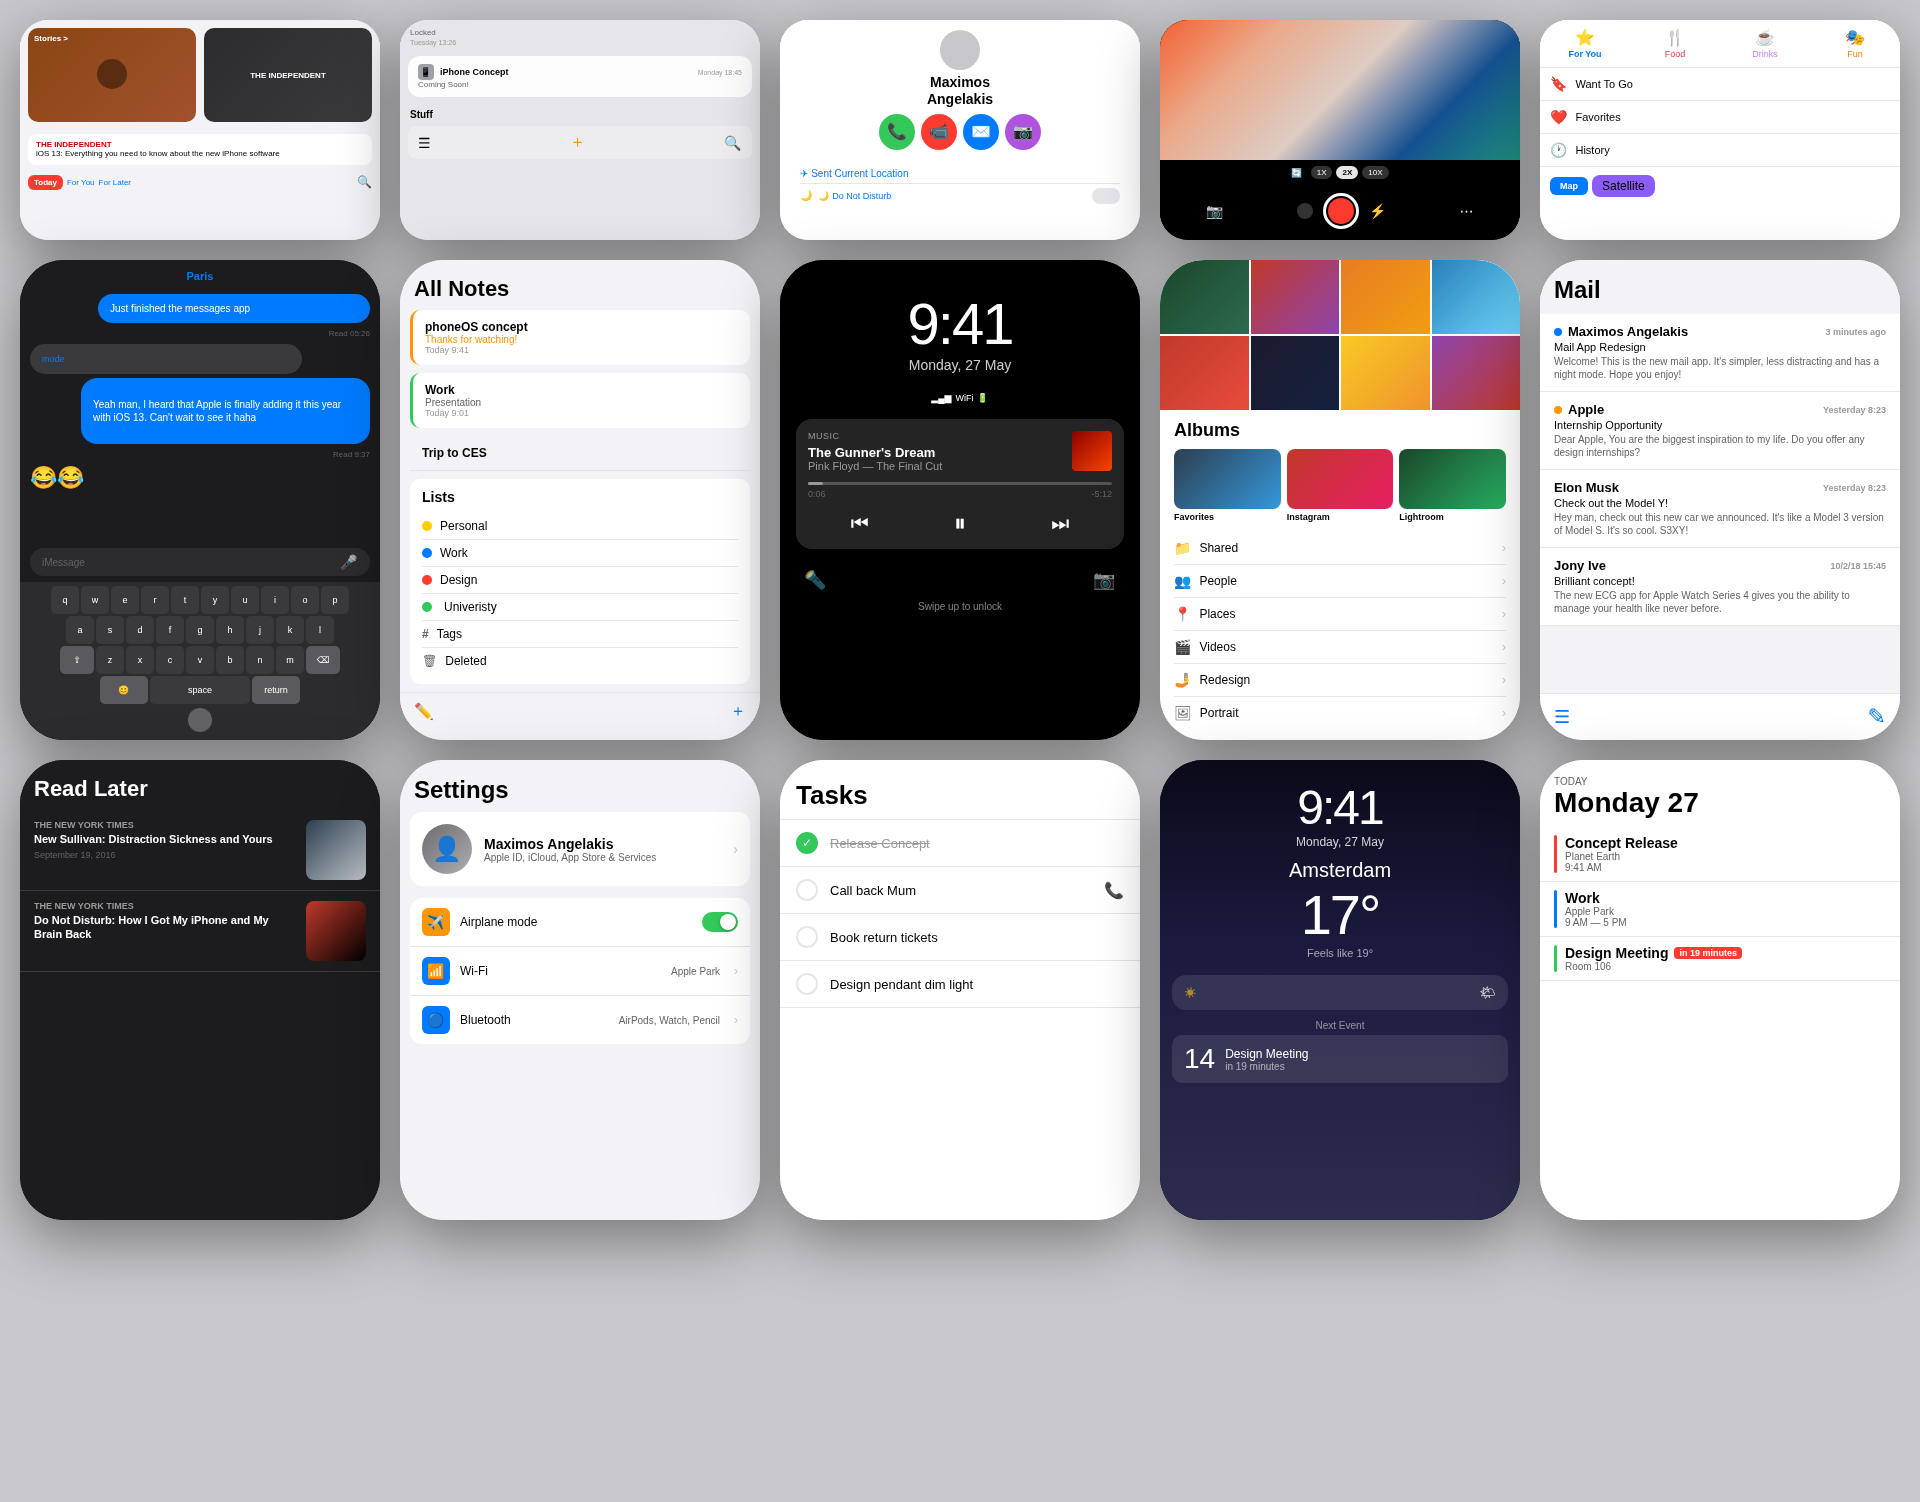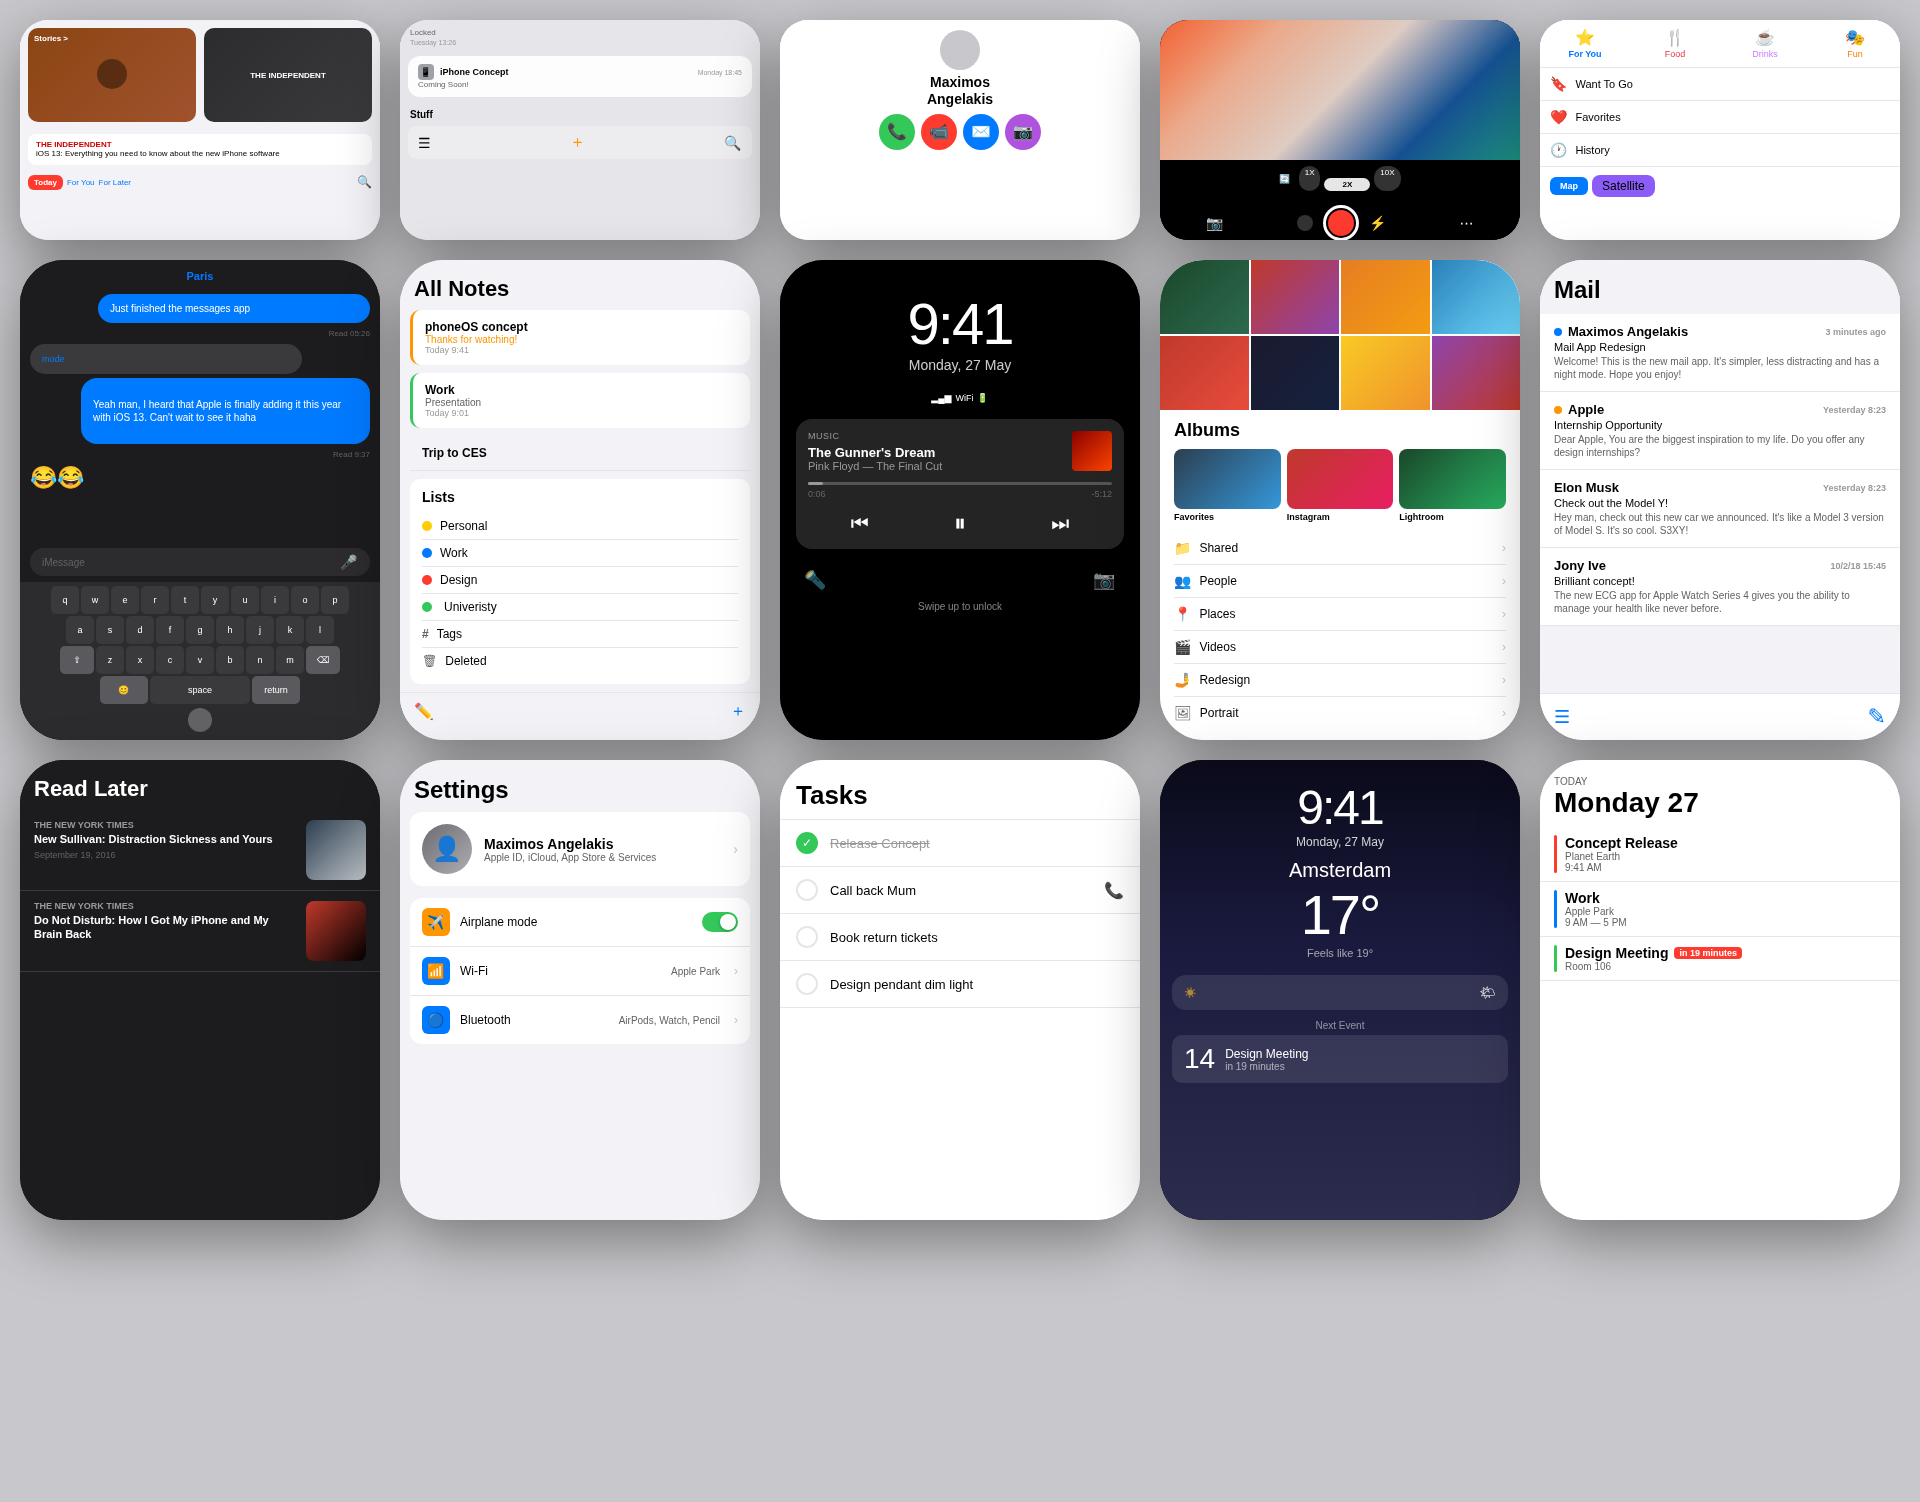--- a/index.html
+++ b/index.html
@@ -203,33 +203,41 @@
       <div style="text-align:center;margin-bottom:4px;">
         <div style="width:40px;height:40px;border-radius:50%;background:#c7c7cc;margin:0 auto 4px;"></div>
         <div style="font-size:14px;font-weight:700;line-height:1.2;">Maximos<br>Angelakis</div>
       </div>
       <div style="display:flex;gap:6px;justify-content:center;margin:6px 0;">
         <div style="width:36px;height:36px;border-radius:50%;background:#34c759;display:flex;align-items:center;justify-content:center;font-size:16px;">📞</div>
         <div style="width:36px;height:36px;border-radius:50%;background:#ff3b30;display:flex;align-items:center;justify-content:center;font-size:16px;">📹</div>
         <div style="width:36px;height:36px;border-radius:50%;background:#007aff;display:flex;align-items:center;justify-content:center;font-size:16px;">✉️</div>
         <div style="width:36px;height:36px;border-radius:50%;background:#af52de;display:flex;align-items:center;justify-content:center;font-size:16px;">📷</div>
       </div>
+      <div style="background:rgba(255,255,255,0.9);border-radius:10px;padding:8px 10px;">
+        <div style="display:flex;align-items:center;gap:6px;padding:4px 0;border-bottom:0.5px solid #e5e5ea;font-size:10px;color:#007aff;">✈ Sent Current Location</div>
+        <div style="display:flex;align-items:center;gap:6px;padding:4px 0;font-size:10px;color:#007aff;">
+          <span>🌙</span>
+          <span style="font-size:9px;">🌙 Do Not Disturb</span>
+          <div style="margin-left:auto;width:28px;height:16px;background:#e5e5ea;border-radius:8px;"></div>
+        </div>
+      </div>
     </div>
   </div>
 
   <div class="phone-frame">
     <div class="phone-screen camera-phone">
       <div class="camera-top">
         <div style="background:linear-gradient(135deg,#ff6b35,#f7c59f,#efefd0,#004e89,#1a936f);width:100%;height:100%;opacity:0.8;"></div>
       </div>
       <div style="display:flex;align-items:center;justify-content:center;gap:8px;padding:6px;background:#000;">
         <div style="color:#fff;font-size:9px;">🔄</div>
         <div style="display:flex;gap:4px;">
           <div style="background:rgba(255,255,255,0.2);color:#fff;border-radius:12px;padding:2px 6px;font-size:8px;">1X</div>
-          <div style="background:rgba(255,255,255,0.9);color:#000;border-radius:12px;padding:2px 18px;font-size:8px;font-weight:600;margin-top:12px;">2X</div>
+          <div style="background:rgba(255,255,255,0.9);color:#000;border-radius:12px;padding:2px 6px;font-size:8px;font-weight:600;">2X</div>
           <div style="background:rgba(255,255,255,0.2);color:#fff;border-radius:12px;padding:2px 6px;font-size:8px;">10X</div>
         </div>
       </div>
       <div style="display:flex;justify-content:space-around;align-items:center;padding:8px 10px;background:#000;">
         <div style="color:#fff;font-size:14px;">📷</div>
         <div style="display:flex;gap:10px;align-items:center;">
           <div style="width:16px;height:16px;border-radius:50%;background:rgba(255,255,255,0.2);"></div>
           <div style="width:36px;height:36px;border-radius:50%;border:3px solid #fff;display:flex;align-items:center;justify-content:center;">
             <div style="width:26px;height:26px;border-radius:50%;background:#ff3b30;"></div>
           </div>

